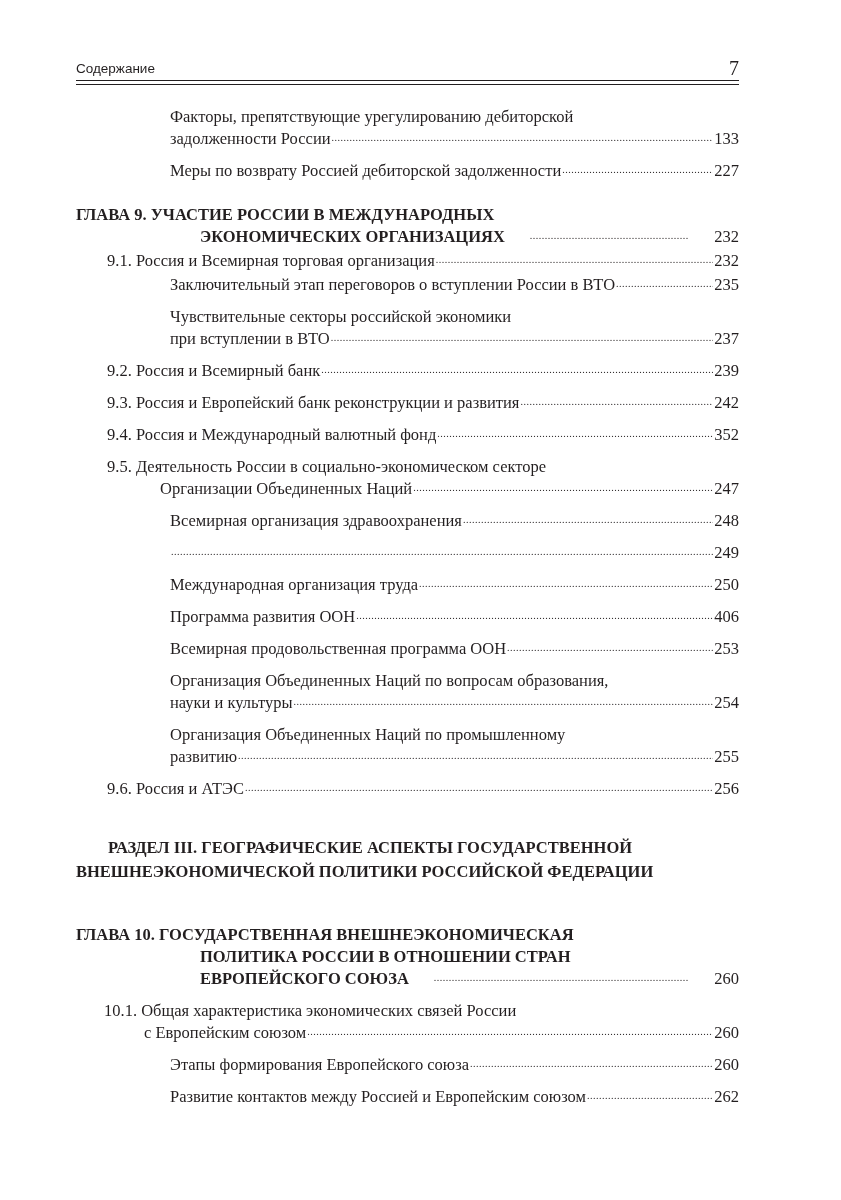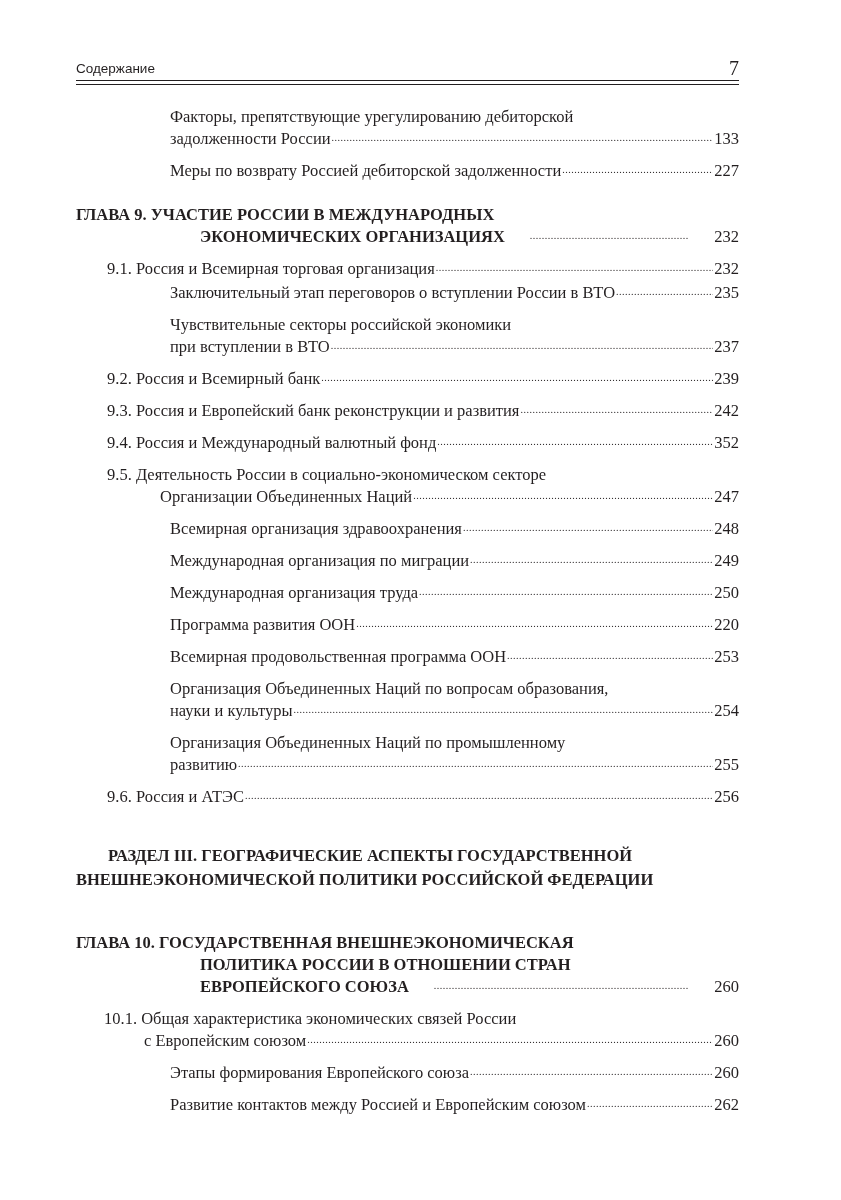--- a/index.html
+++ b/index.html
@@ -62,21 +62,21 @@
       <div class="line">
           <span class="txt">ГЛАВА 9. УЧАСТИЕ РОССИИ В МЕЖДУНАРОДНЫХ</span>
         </div>
       <div class="line ch-cont">
           <span class="txt">ЭКОНОМИЧЕСКИХ ОРГАНИЗАЦИЯХ</span>
           <span class="dots" style="font-weight:normal"></span>
           <span class="pg" style="font-weight:normal">232</span>
         </div>
     </div>
 
-    <div class="entry lvl-sec" style="margin-top:8px">
+    <div class="entry lvl-sec" style="">
       <div class="line">
           <span class="txt">9.1. Россия и Всемирная торговая организация</span>
           <span class="dots"></span>
           <span class="pg">232</span>
         </div>
     </div>
     <div class="entry lvl-sub" style="margin-top:0">
       <div class="line">
           <span class="txt">Заключительный этап переговоров о вступлении России в ВТО</span>
           <span class="dots"></span>
@@ -126,37 +126,36 @@
     </div>
     <div class="entry lvl-sub" style="margin-top:8px">
       <div class="line">
           <span class="txt">Всемирная организация здравоохранения</span>
           <span class="dots"></span>
           <span class="pg">248</span>
         </div>
     </div>
     <div class="entry lvl-sub" style="margin-top:8px">
       <div class="line">
-          <span class="txt">Международная организация по миграции</span>
           <span class="dots"></span>
           <span class="pg">249</span>
         </div>
     </div>
     <div class="entry lvl-sub" style="margin-top:8px">
       <div class="line">
           <span class="txt">Международная организация труда</span>
           <span class="dots"></span>
           <span class="pg">250</span>
         </div>
     </div>
     <div class="entry lvl-sub" style="margin-top:8px">
       <div class="line">
           <span class="txt">Программа развития ООН</span>
           <span class="dots"></span>
-          <span class="pg">220</span>
+          <span class="pg">406</span>
         </div>
     </div>
     <div class="entry lvl-sub" style="margin-top:8px">
       <div class="line">
           <span class="txt">Всемирная продовольственная программа ООН</span>
           <span class="dots"></span>
           <span class="pg">253</span>
         </div>
     </div>
     <div class="entry lvl-sub" style="margin-top:8px">

